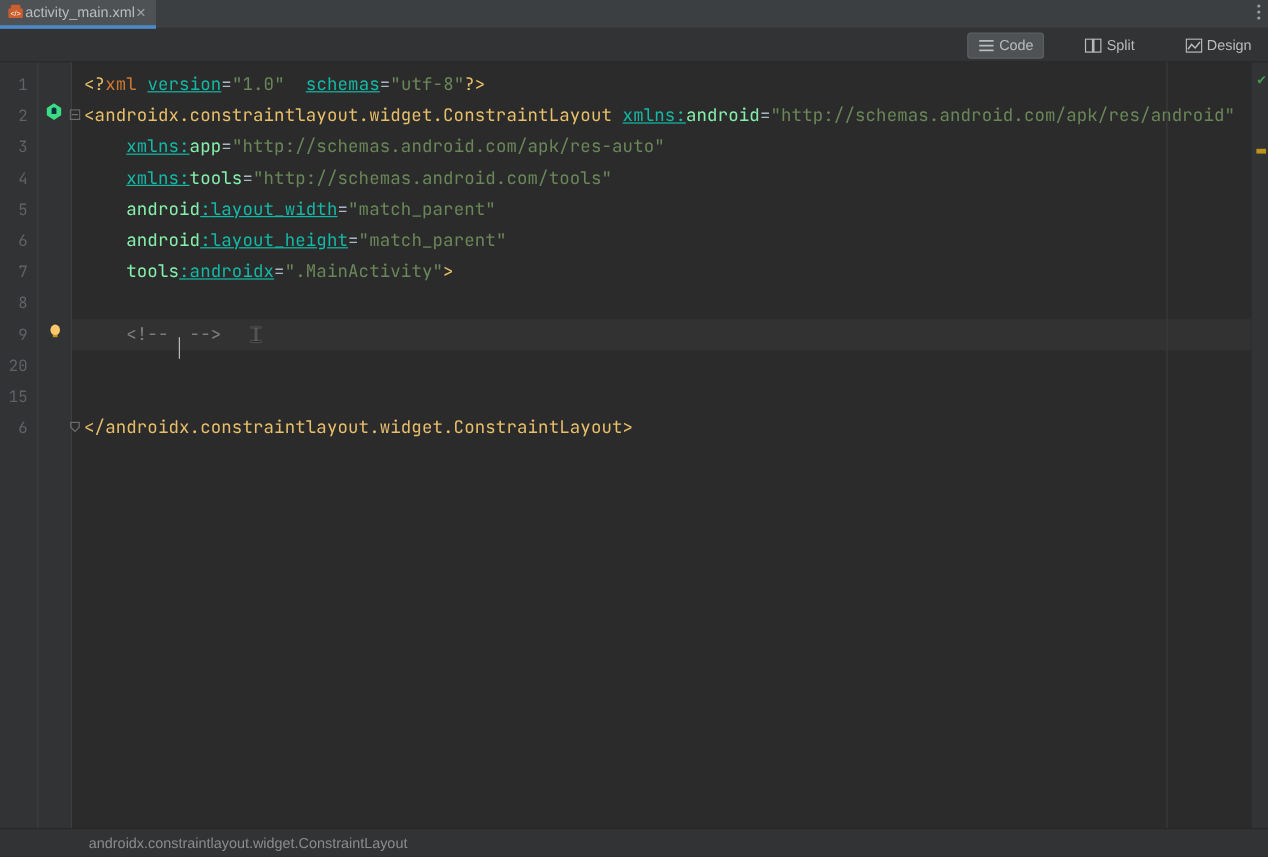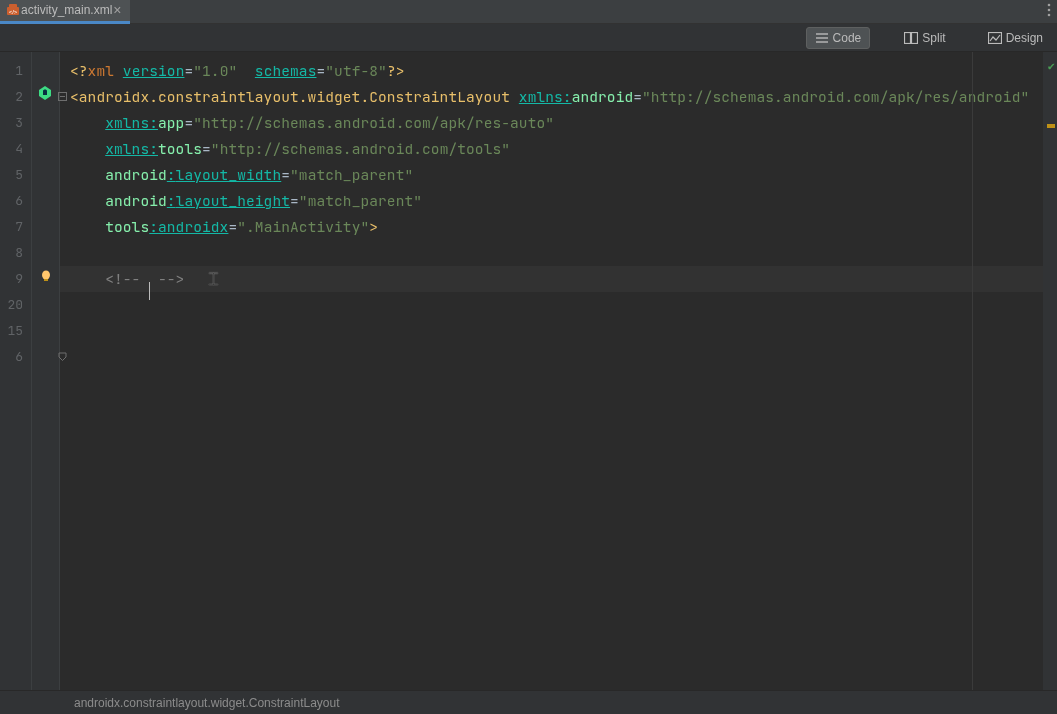--- a/index.html
+++ b/index.html
@@ -324,20 +324,21 @@
 
     <div class="code-line"><span>    </span><span class="c-ns">tools</span><span class="c-attr">:</span><span class="c-attr">androidx</span><span class="c-eq">=</span><span class="c-string">".MainActivity"</span><span class="c-delim">&gt;</span></div>
 
     <div class="code-line"></div>
 
     <div class="code-line hl"><span>    </span><span class="c-comment">&lt;!-- </span><span class="text-cursor"></span><span class="c-comment"> --&gt;</span></div>
 
     <div class="code-line"></div>
     <div class="code-line"></div>
 
+    <div class="code-line"><span class="c-delim">&lt;/</span><span class="c-tag">androidx.constraintlayout.widget.ConstraintLayout</span><span class="c-delim">&gt;</span></div>
 
     <span class="caret-ibeam">⌶</span>
   </div>
 
   <div class="right-gutter">
     <span class="right-check">✔</span>
     <span class="right-warn"></span>
   </div>
 </div>
 

